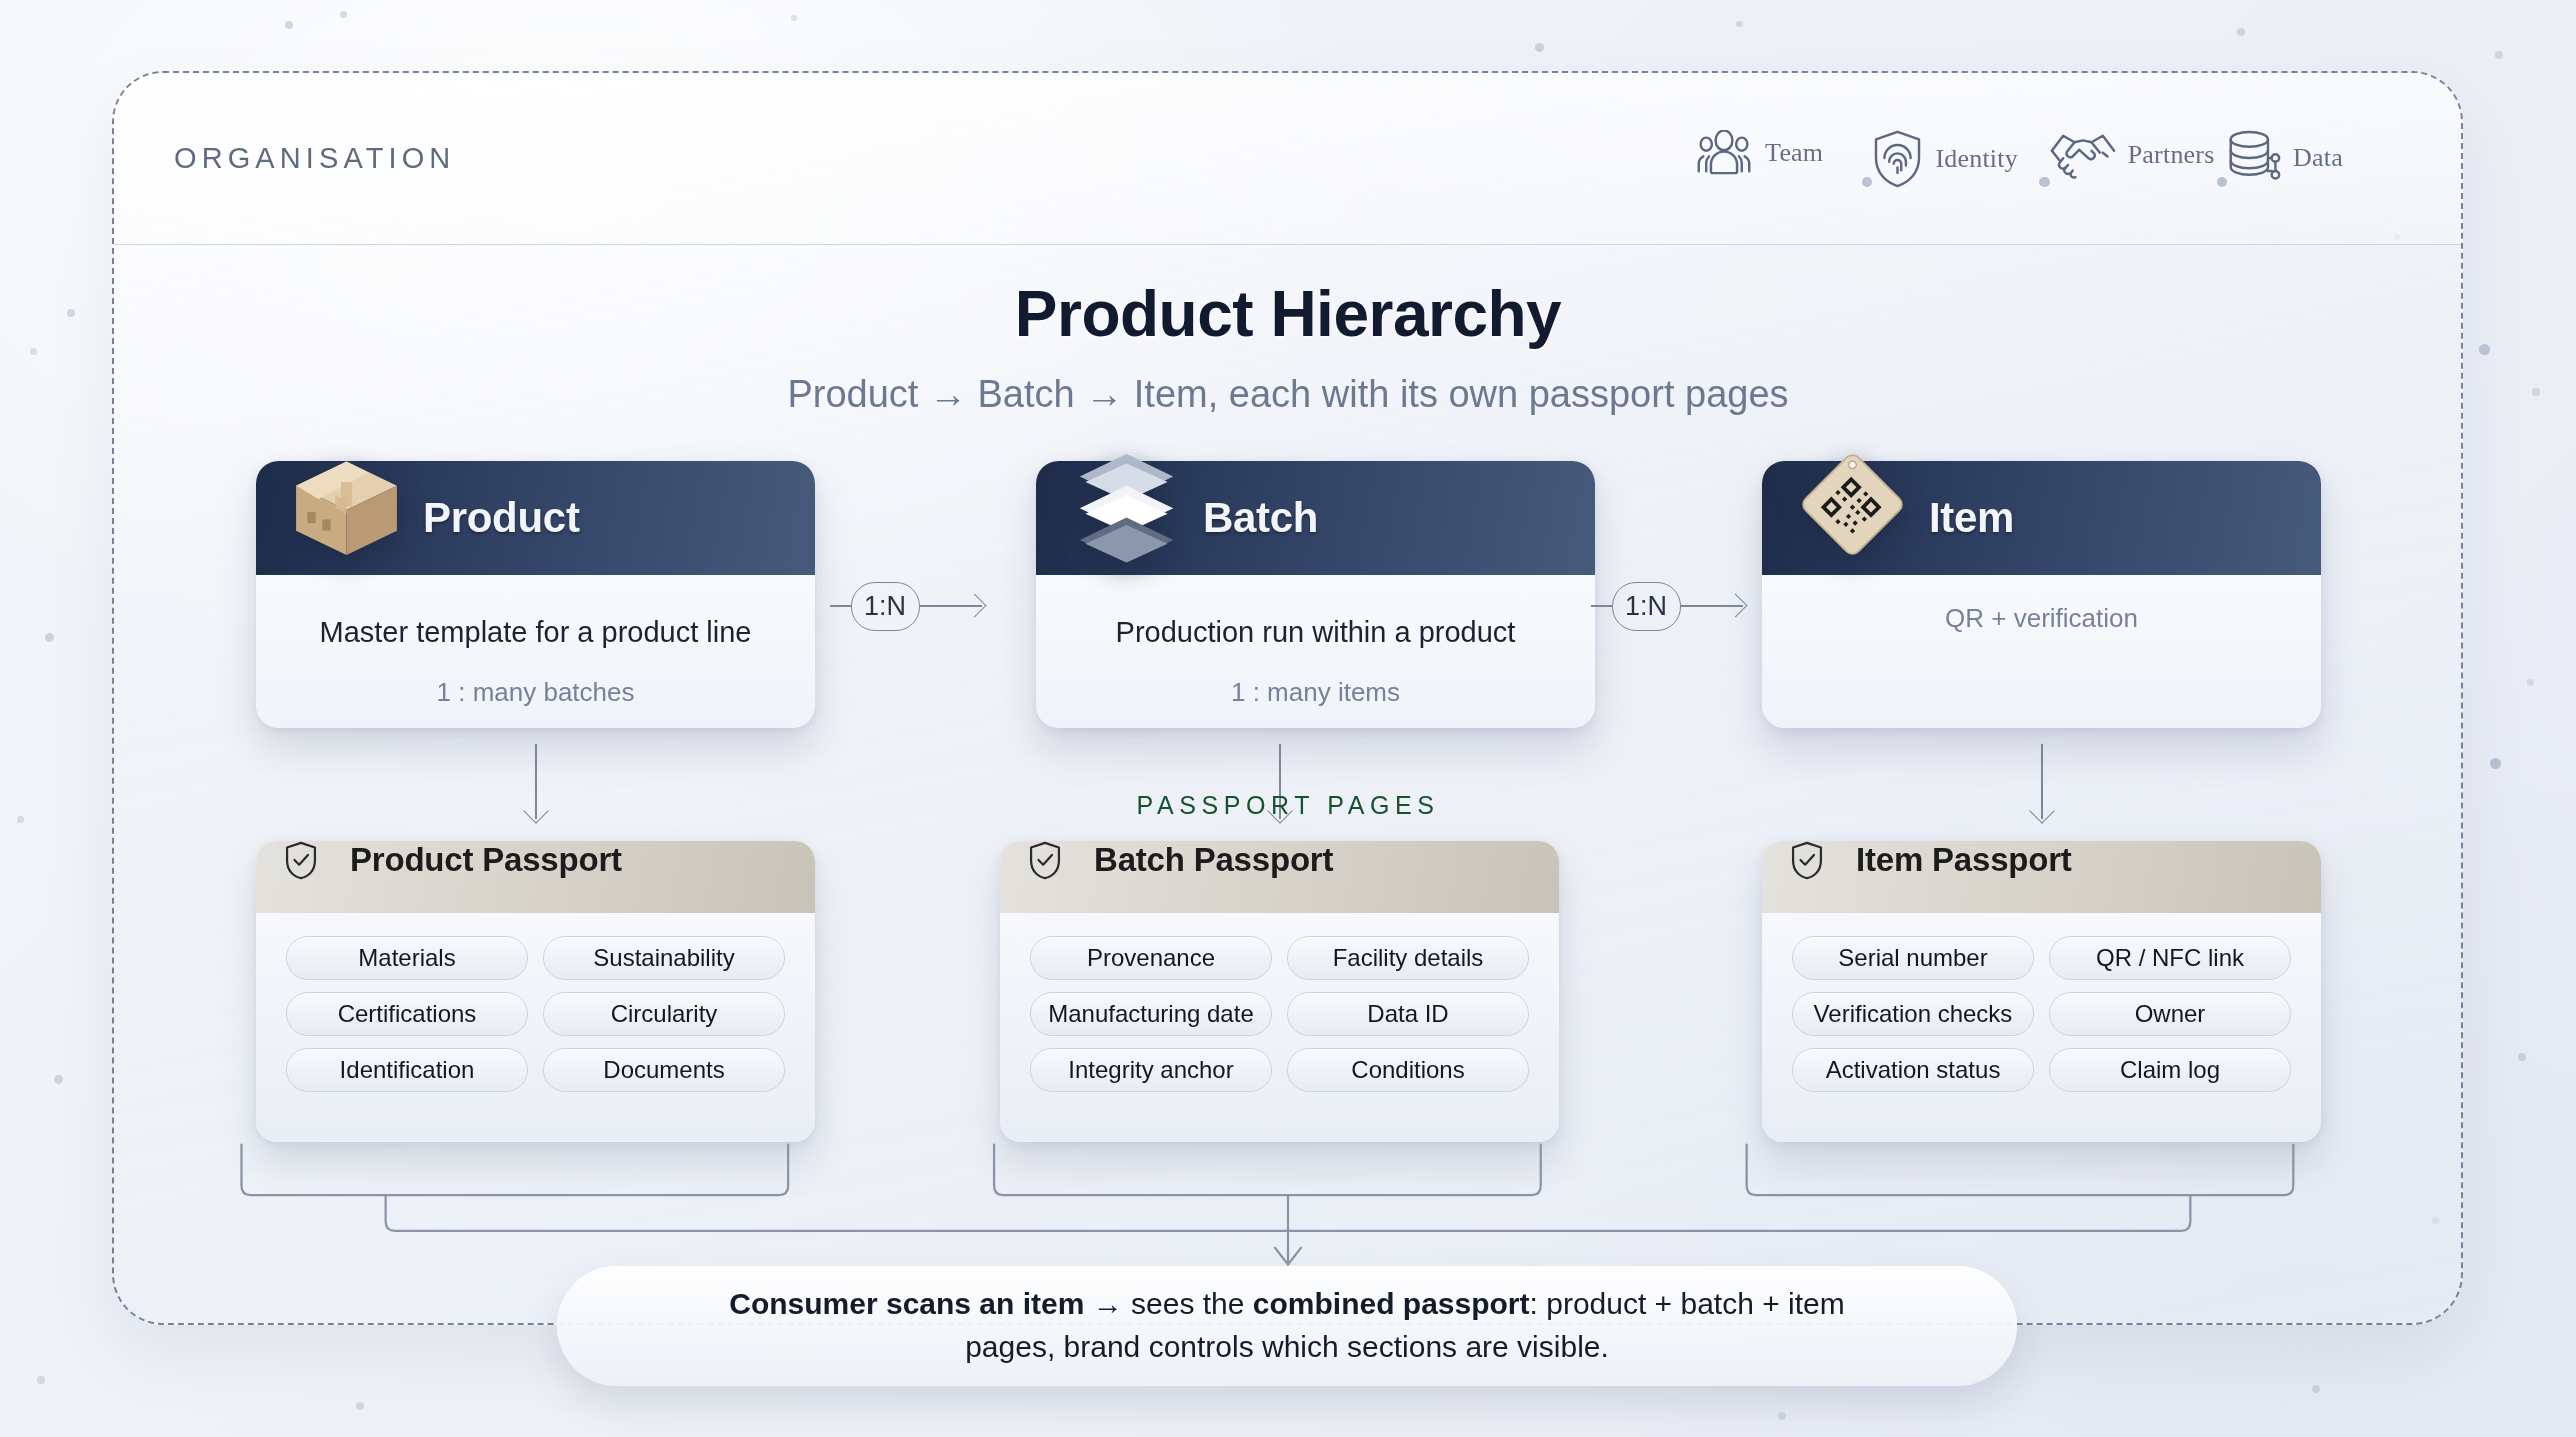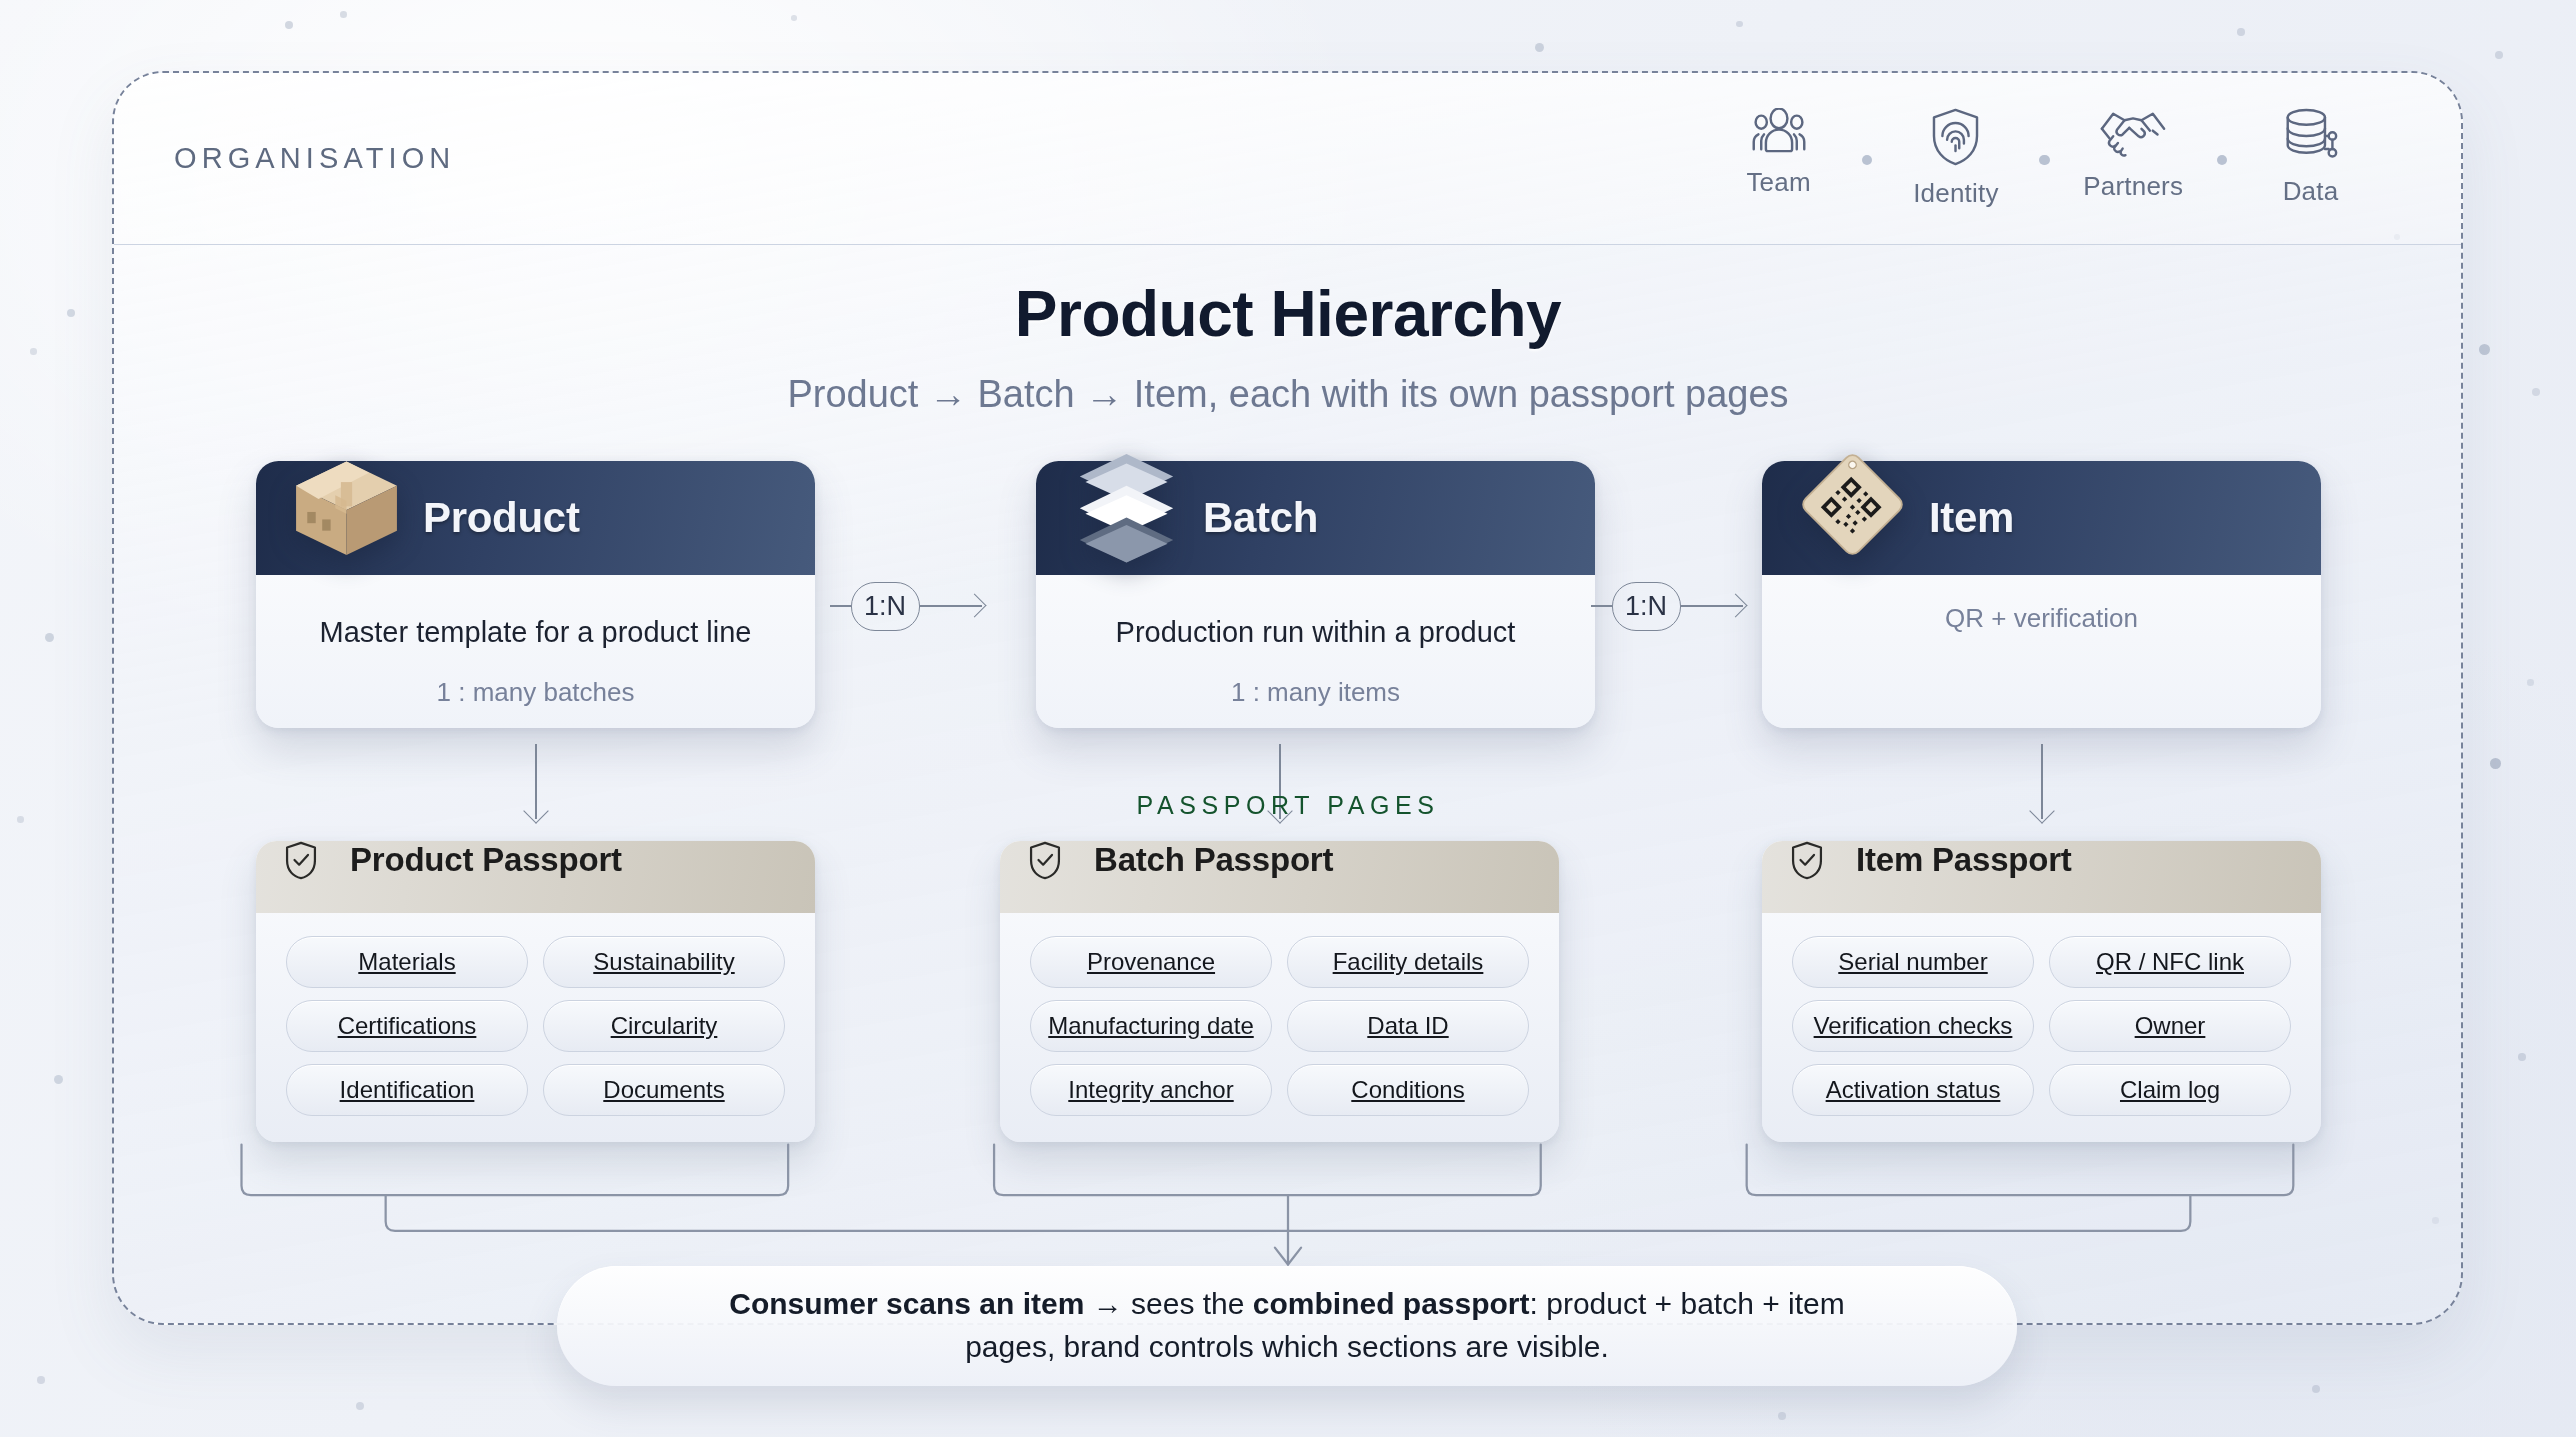--- a/index.html
+++ b/index.html
@@ -67,23 +67,24 @@
   .org-icons {
     margin-left: auto;
     display: flex;
     align-items: flex-start;
     gap: 0;
   }
 
   .org-icon {
     width: 167px;
     display: flex;
-    flex-direction: column;
+    flex-direction: row;
     align-items: center;
     gap: 12px;
+    font-family: Liberation Serif, serif;
   }
 
   .org-icon svg { display: block; }
 
   .org-icon-label {
     font-size: 26px;
     color: #646f85;
     letter-spacing: 0.2px;
   }
 
@@ -289,32 +290,31 @@
   }
 
   .chip-grid {
     display: grid;
     grid-template-columns: 1fr 1fr;
     gap: 12px 15px;
     padding: 22.5px 30px 0 30px;
   }
 
   .chip {
-    height: 52px;
+    height: 44px;
     border: 1.9px solid #ccd3e0;
     border-radius: 26px;
     background: linear-gradient(180deg, #f7f9fc 0%, #e7ebf3 100%);
     display: flex;
     align-items: center;
     justify-content: center;
     font-size: 24px;
     color: #14171d;
     box-shadow: inset 0 0.9px 0 rgba(255,255,255,0.9);
     white-space: nowrap;
-    text-decoration: underline;
   }
 
   
   .brackets {
     position: absolute;
     left: 0; top: 1137px;
     width: 2576px;
     height: 150px;
     pointer-events: none;
   }

